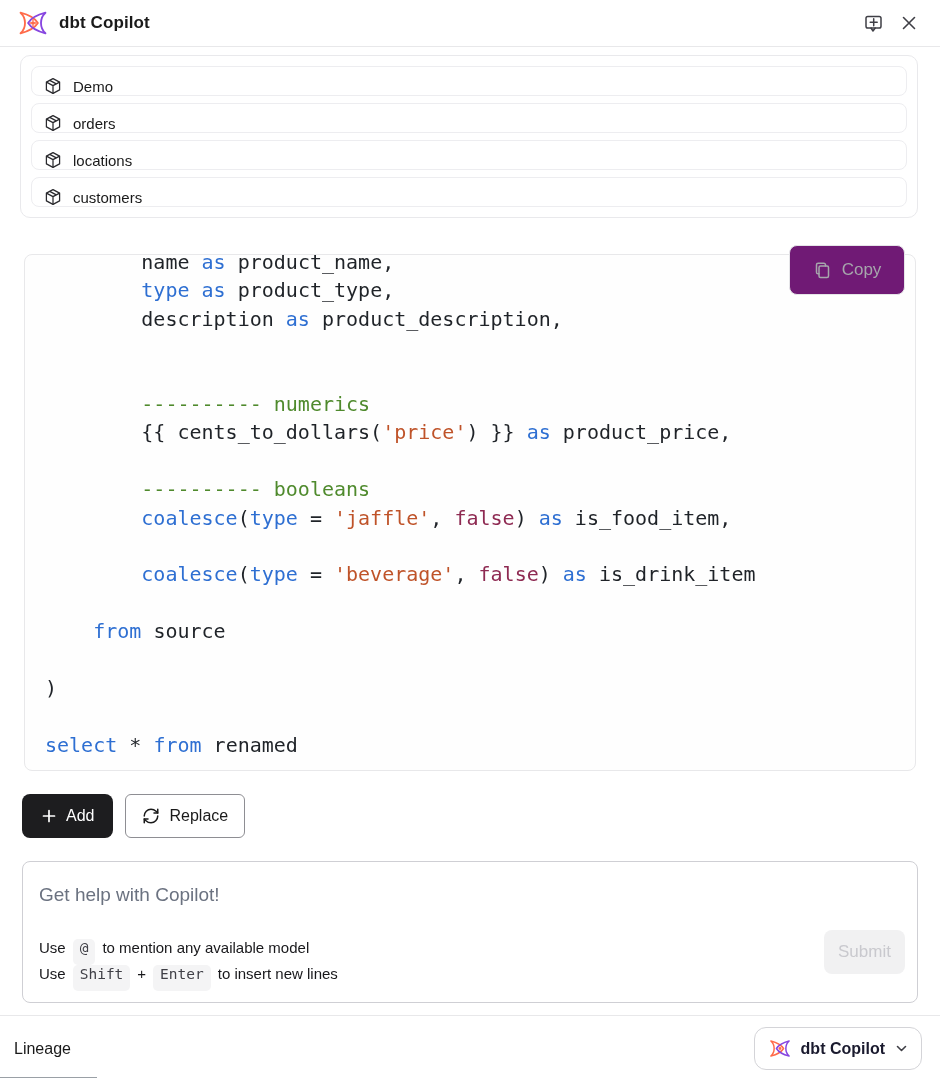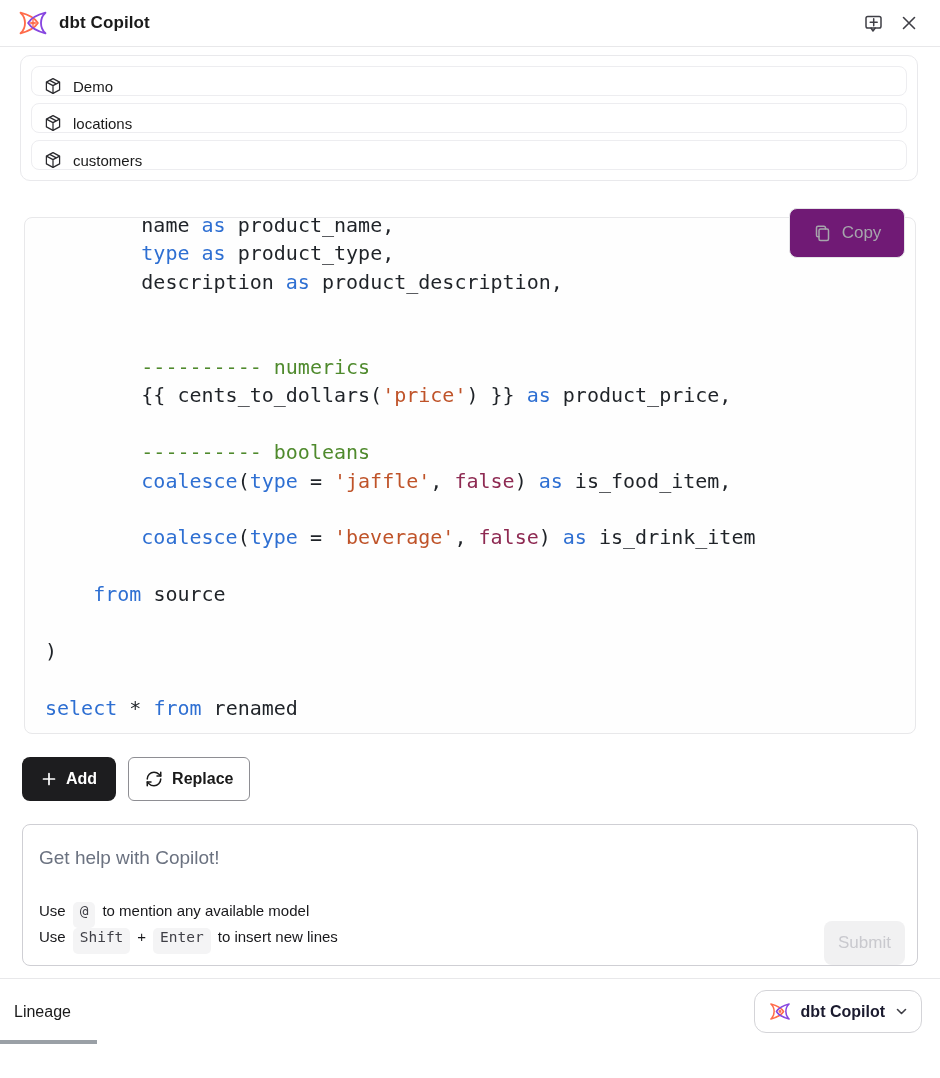--- a/index.html
+++ b/index.html
@@ -23,31 +23,31 @@
   .code-clip { height:100%; overflow:hidden; border-radius:8px; }
   pre.code { margin:-7px 0 0; padding:0 20px; font-family:"DejaVu Sans Mono", monospace; font-size:20px; line-height:28.4px; white-space:pre; color:var(--code-plain); }
   .tok-k { color:var(--code-keyword); }
   .tok-c { color:var(--code-comment); }
   .tok-s { color:var(--code-string); }
   .tok-l { color:var(--code-literal); }
   .copy-btn { position:absolute; top:-10px; right:10px; width:116px; height:50px; background:#701a75; border:1px solid #e5e5e8; border-radius:8px; display:flex; align-items:center; justify-content:center; gap:10px; color:#a6a6ac; font-size:17px; font-weight:500; cursor:pointer; }
 
   
   .actions { margin:23px 22px 0; display:flex; gap:12px; }
-  .btn { height:44px; display:flex; align-items:center; gap:9px; border-radius:8px; font-size:16px; font-weight:700; cursor:pointer; font-family:inherit;justify-content:flex-end; }
+  .btn { height:44px; display:flex; align-items:center; gap:9px; border-radius:8px; font-size:16px; font-weight:400; cursor:pointer; font-family:inherit;justify-content:flex-end; }
   .btn-add { background:#1d1d1f; color:#fff; border:none; padding:0 19px; }
   .btn-replace { background:#fff; color:#1a1a1a; border:1px solid #8e8e93; border-radius:6px; padding:0 16px; }
 
   
   .prompt { margin:23px 22px 0; height:142px; border:1px solid #cfcfd4; border-radius:8px; position:relative; padding:22px 16px; background:#fff; }
   .placeholder { font-size:19px; color:#6b7280; }
   .hints { position:absolute; left:16px; bottom:11px; font-size:15px; color:#18181b; }
   .hint-row { display:flex; gap:7px; height:26px; }
   kbd { background:#f4f4f5; border-radius:5px; padding:1px 7px; font-family:"DejaVu Sans Mono", monospace; font-size:14.5px; color:#3f3f46; }
-  .submit-btn { position:absolute; right:12px; bottom:0; width:81px; height:44px; background:#f1f1f2; color:#c9c9ce; border:none; border-radius:8px; font-size:17px; font-weight:500; font-family:inherit; cursor:default; }
+  .submit-btn { position:absolute; right:12px; bottom:28px; width:81px; height:44px; background:#f1f1f2; color:#c9c9ce; border:none; border-radius:8px; font-size:17px; font-weight:500; font-family:inherit; cursor:default; }
 
   
   .footer { margin-top:12px; border-top:1px solid #e8e8ea; height:66px; display:flex; align-items:center; justify-content:space-between; padding:0 18px 0 14px; position:relative; }
   .tab-label { font-size:16px; color:#1a1a1a; cursor:pointer; }
   .tab-underline { position:absolute; left:0; bottom:0; width:97px; height:4px; background:#9aa0a6; }
   .copilot-select { display:flex; align-items:center; gap:10px; height:43px; padding:0 13px 0 14px; border:1px solid #d4d4d8; border-radius:12px; background:#fff; font-size:16px; font-weight:700; cursor:pointer; font-family:inherit; color:#1a1a2e; }
   .copilot-select .logo-sm { width:22px; height:19px; }
   .chev { color:#3f3f46; }
 </style>
 </head>
@@ -77,20 +77,28 @@
 </div>
 
 <div class="chips-panel" id="chips">
     <div class="chip">
       <svg width="18" height="18" viewBox="0 0 18 18" fill="none" stroke="#2a2a2e" stroke-width="1.25" stroke-linejoin="round">
         <path d="M9 1.6 L15.6 5.1 V12.9 L9 16.4 L2.4 12.9 V5.1 Z"></path>
         <path d="M2.4 5.1 L9 8.6 L15.6 5.1 M9 8.6 V16.4"></path>
         <path d="M5.7 3.35 L12.3 6.85"></path>
       </svg>
       <span>Demo</span>
+    </div>
+    <div class="chip">
+      <svg width="18" height="18" viewBox="0 0 18 18" fill="none" stroke="#2a2a2e" stroke-width="1.25" stroke-linejoin="round">
+        <path d="M9 1.6 L15.6 5.1 V12.9 L9 16.4 L2.4 12.9 V5.1 Z"></path>
+        <path d="M2.4 5.1 L9 8.6 L15.6 5.1 M9 8.6 V16.4"></path>
+        <path d="M5.7 3.35 L12.3 6.85"></path>
+      </svg>
+      <span>orders</span>
     </div>
     <div class="chip">
       <svg width="18" height="18" viewBox="0 0 18 18" fill="none" stroke="#2a2a2e" stroke-width="1.25" stroke-linejoin="round">
         <path d="M9 1.6 L15.6 5.1 V12.9 L9 16.4 L2.4 12.9 V5.1 Z"></path>
         <path d="M2.4 5.1 L9 8.6 L15.6 5.1 M9 8.6 V16.4"></path>
         <path d="M5.7 3.35 L12.3 6.85"></path>
       </svg>
       <span>locations</span>
     </div>
     <div class="chip">

